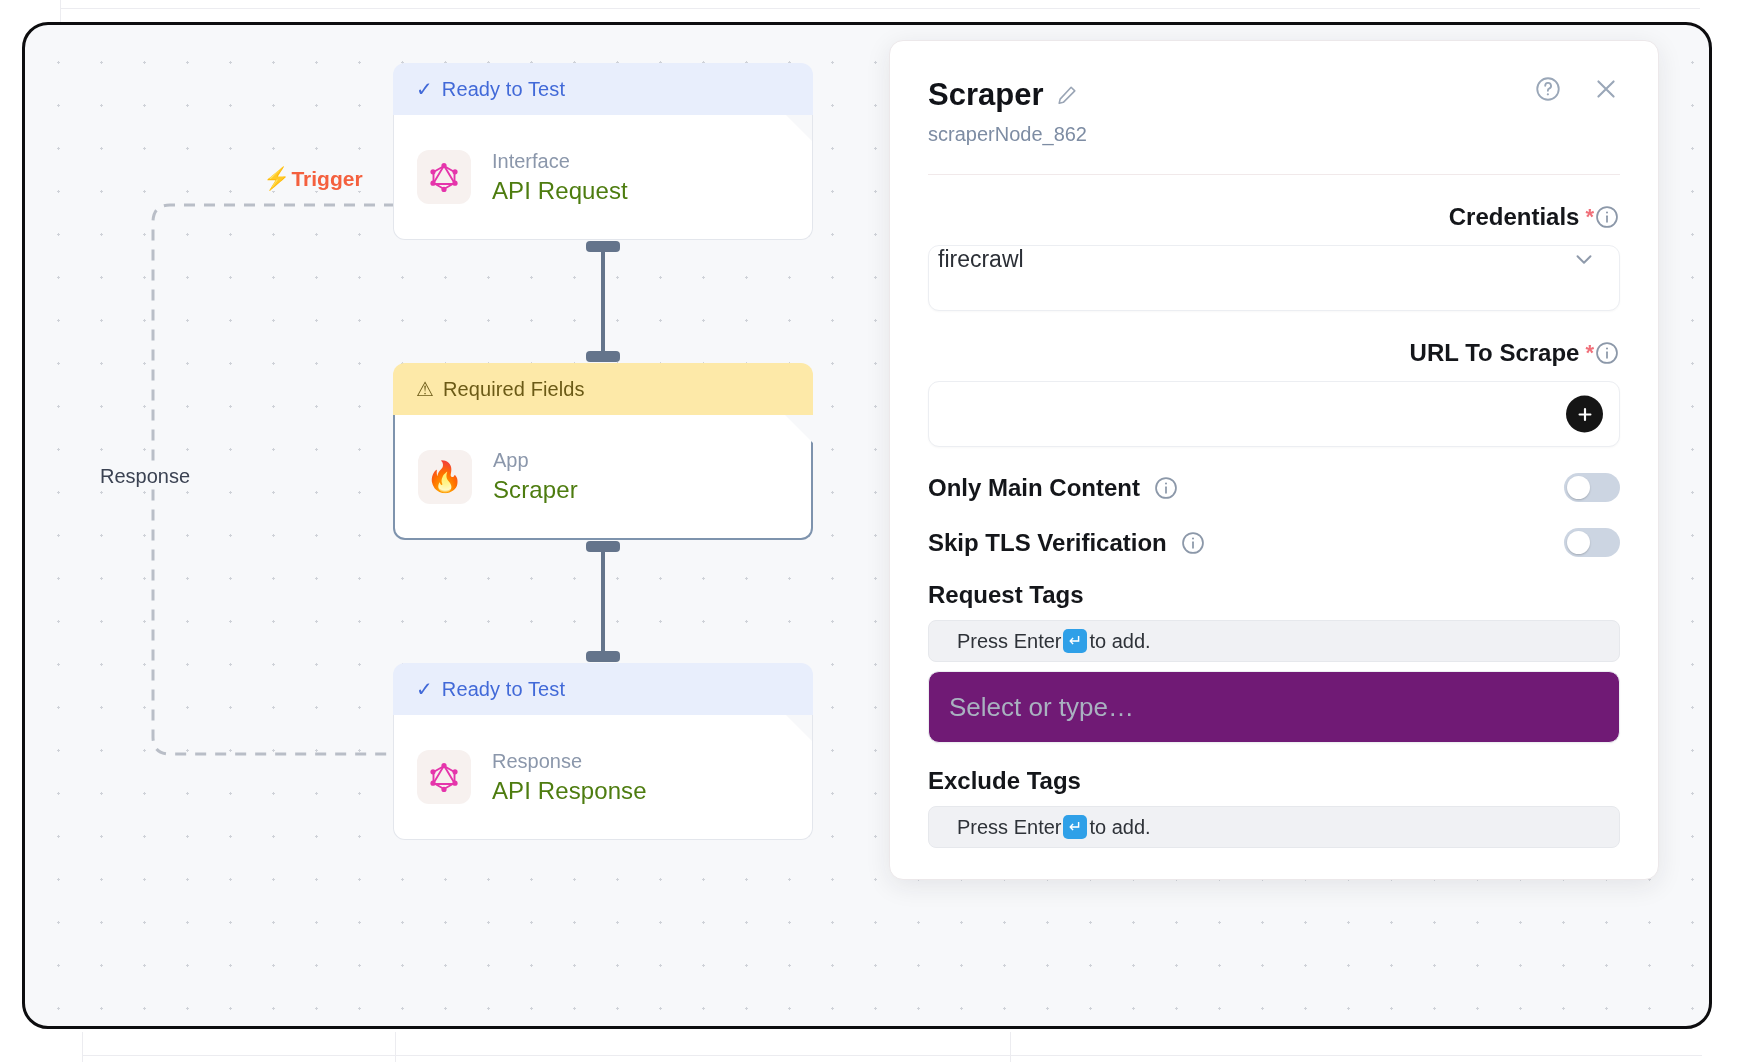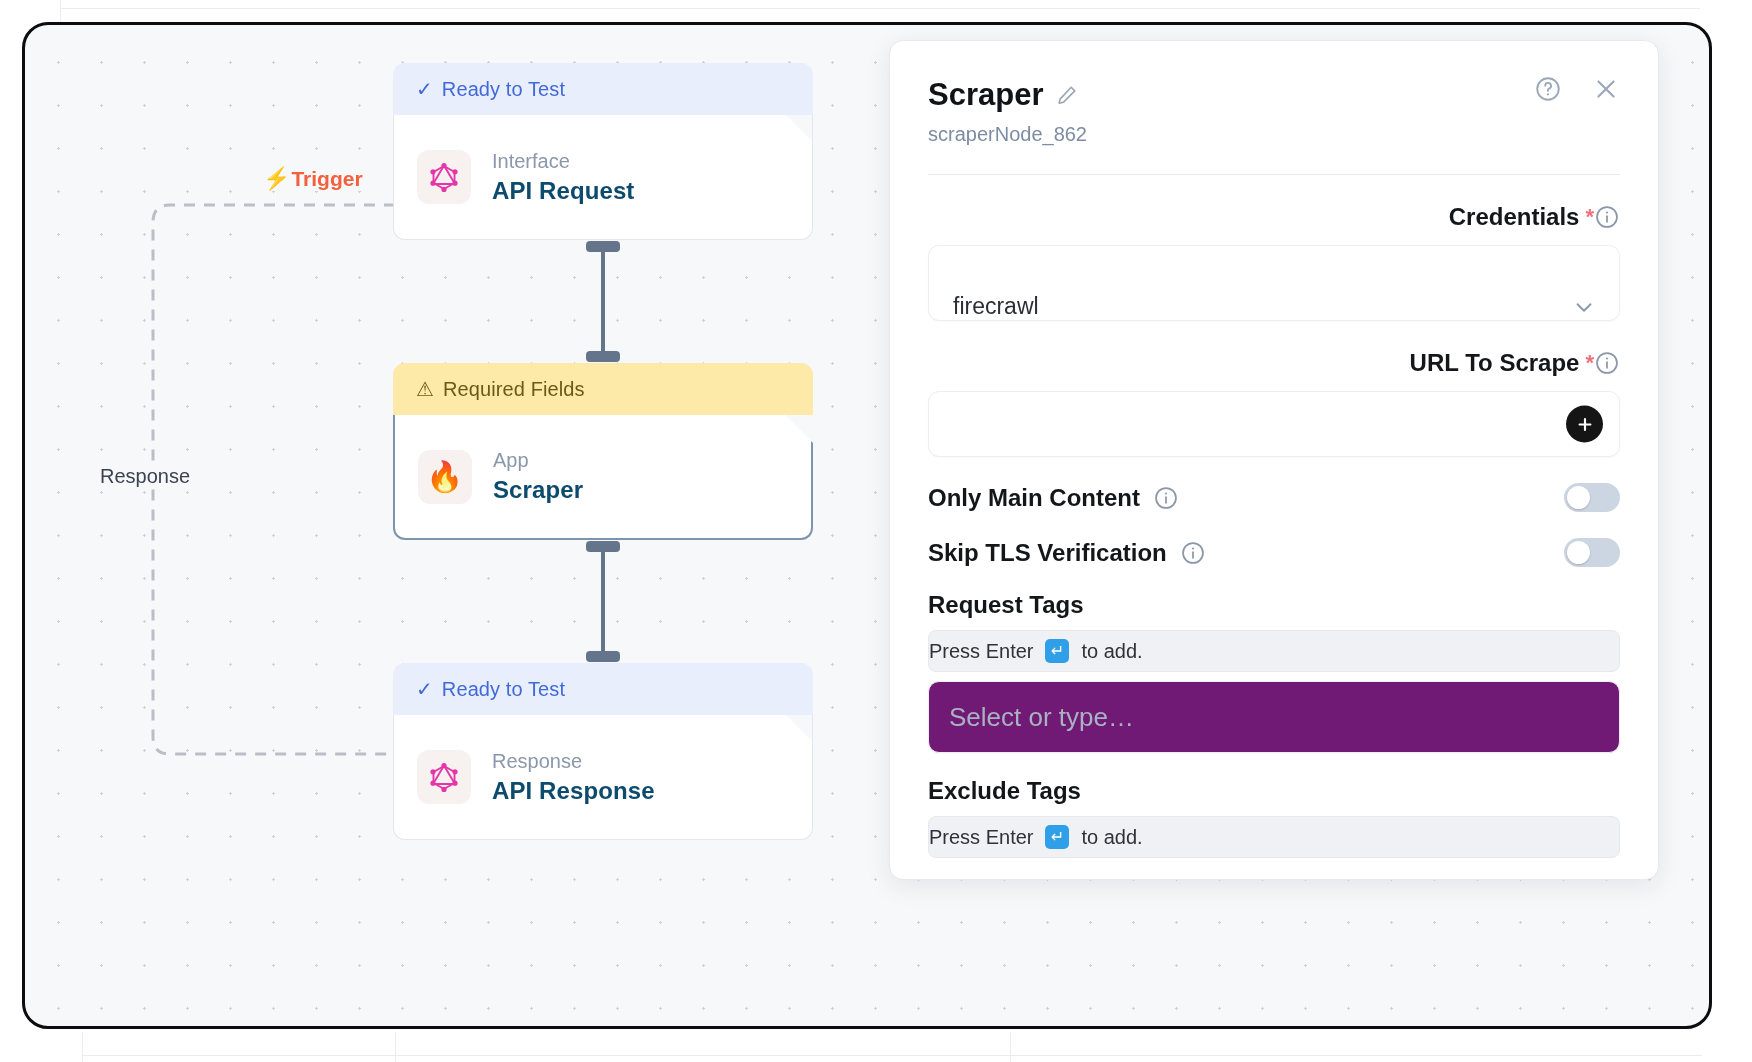--- a/index.html
+++ b/index.html
@@ -101,21 +101,21 @@
     width: 54px; height: 54px;
     border-radius: 12px;
     background: #f7f1ef;
     display: flex; align-items: center; justify-content: center;
     font-size: 30px;
     flex: 0 0 auto;
   }
   .node-icon svg { display:block; }
   .node-meta { display: flex; flex-direction: column; gap: 4px; justify-content: space-between; }
   .node-kind { font-size: 20px; color: #8b97ab; }
-  .node-title { font-size: 24px; font-weight: 700; color: #0c4a6e; letter-spacing: .1px; }
+  .node-title { font-size: 24px; font-weight: 400; color: #4d7c0f; letter-spacing: .1px; }
 
   
   .notch {
     position: absolute; top: 0; right: 0;
     width: 0; height: 0;
     border-top: 26px solid #f7f8fa;
     border-left: 26px solid transparent;
   }
 
   
@@ -152,26 +152,26 @@
   }
   .field-label {
     font-size: 24px; font-weight: 700; color: #14161a;
     display: flex; align-items: center; gap: 6px;
   }
   .req-star { color: #f0707a; font-size: 22px; line-height: 1; }
   .info-icon { color: #8c98a9; display: flex; }
 
   .select-box {
     margin-top: 14px;
-    height: 76px;
+    height: 66px;
     border: 1px solid #eceef2;
     border-radius: 11px;
     background: #fff;
-    display: flex; align-items: flex-end;
-    padding: 0 24px;
+    display: flex; align-items: flex-start;
+    padding: 0 9px;
     font-size: 23px; color: #2b2f36;
     position: relative;
     box-shadow: 0 1px 2px rgba(20,22,26,.03);
   }
   .chev { position: absolute; right: 22px; color: #8f9aab; display: flex; }
 
   .url-box {
     margin-top: 14px;
     height: 66px;
     border: 1px solid #eceef2;
@@ -208,22 +208,22 @@
   }
 
   .tags-label { font-size: 24px; font-weight: 700; color: #14161a; margin-top: 24px; }
   .hint-bar {
     margin-top: 11px;
     height: 42px;
     background: #f0f1f4;
     border: 1px solid #e6e8ec;
     border-radius: 8px;
     display: flex; align-items: center;
-    padding: 0 0;
-    gap: 12px;
+    padding: 0 28px;
+    gap: 2px;
     font-size: 20px; color: #2e3238;
   }
   .enter-key {
     background: #2fa0e8; color: #fff;
     width: 24px; height: 24px; border-radius: 5px;
     display: inline-flex; align-items: center; justify-content: center;
     font-size: 16px; line-height: 1;
   }
   .tag-input {
     margin-top: 9px;

